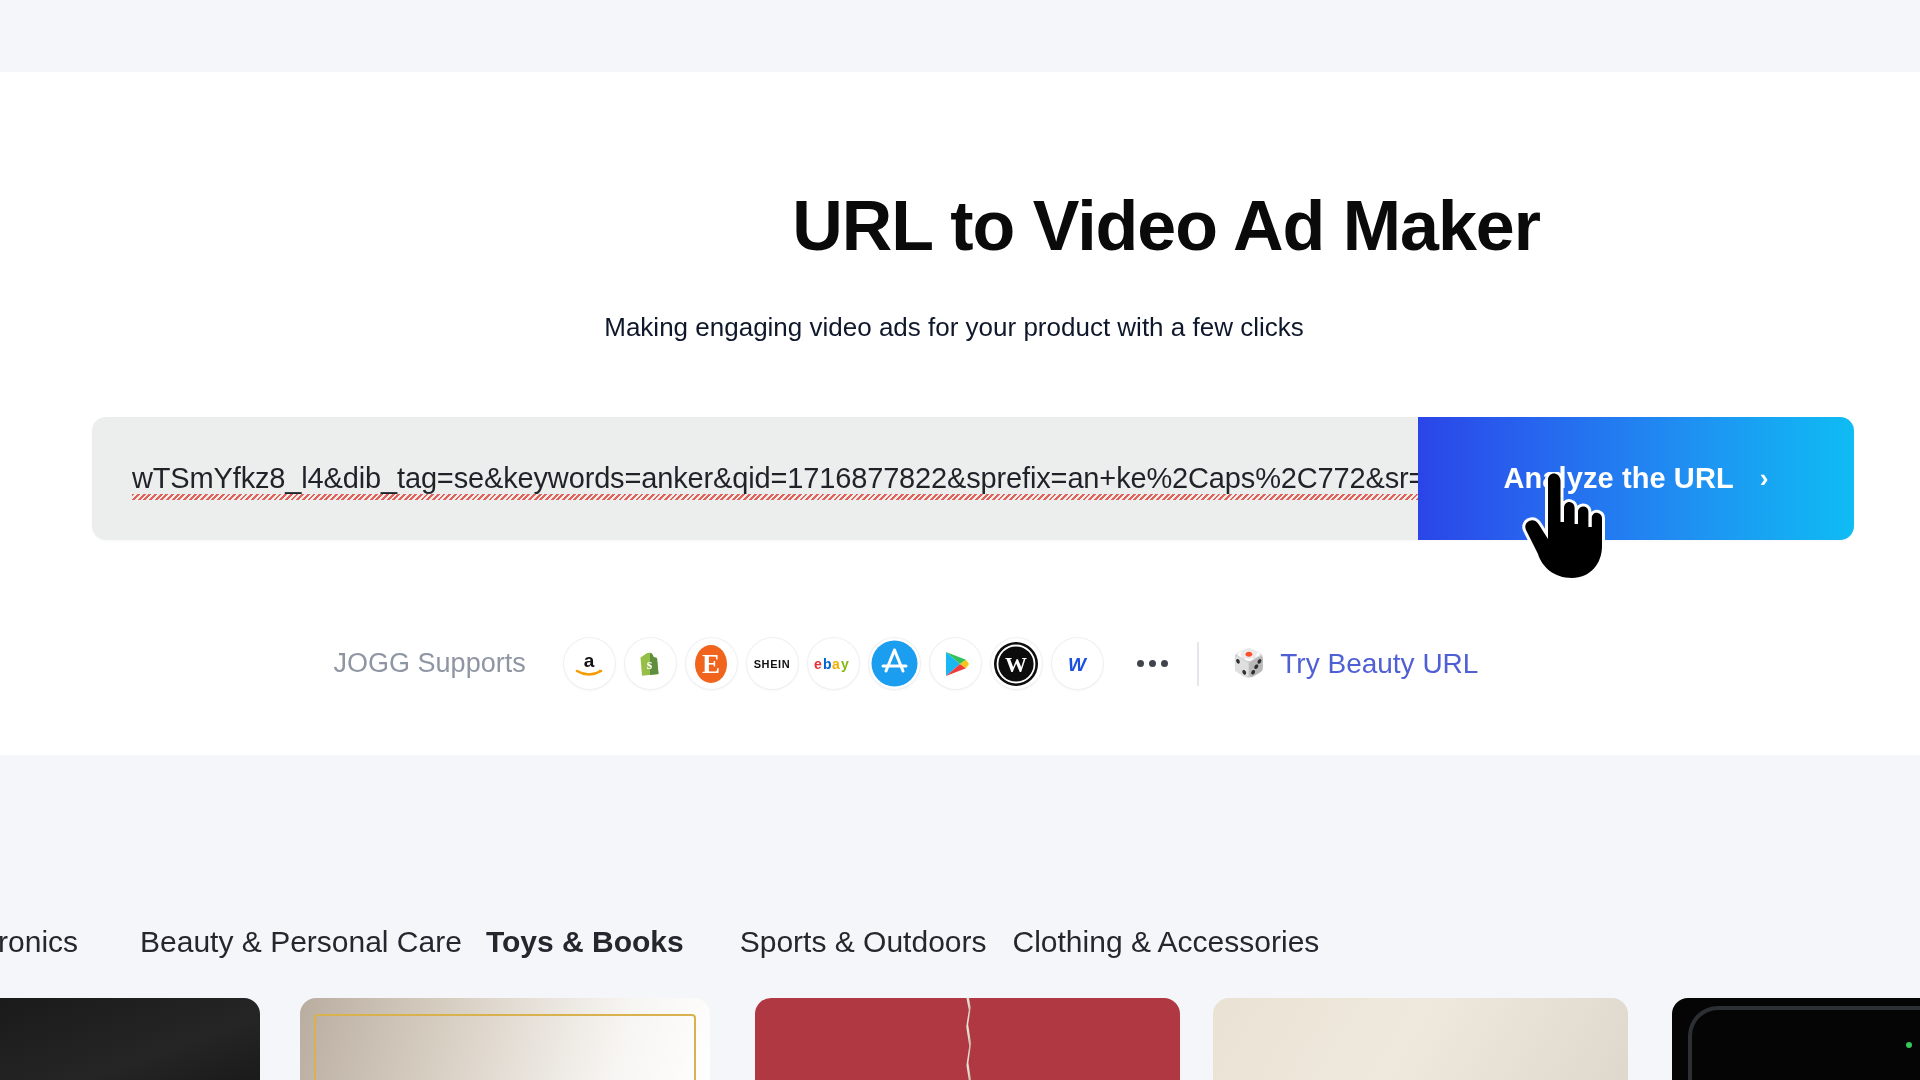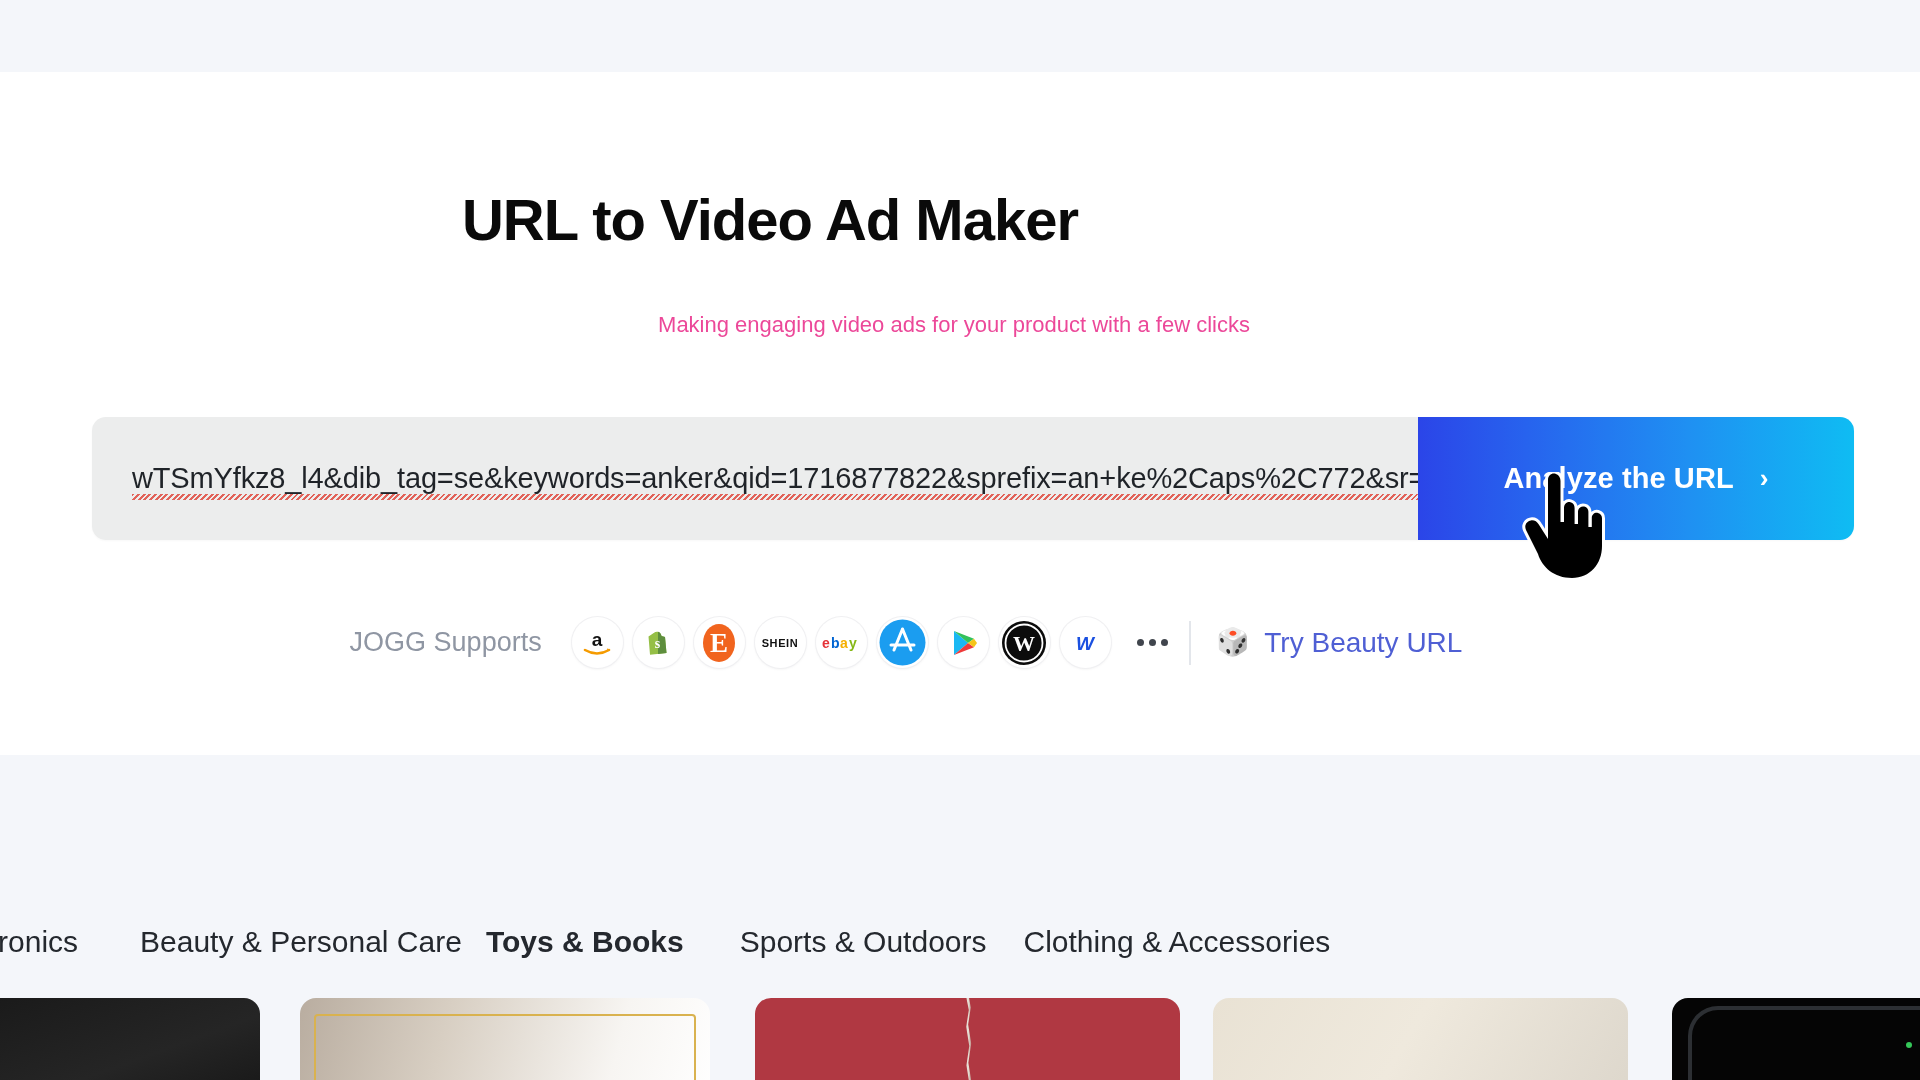--- a/index.html
+++ b/index.html
@@ -17,35 +17,35 @@
   }
 
   
   .hero {
     position:absolute; top:72px; left:0; width:1920px; height:683px;
     background:#ffffff;
   }
 
   .hero-title {
     position:absolute; top:118px; left:0; width:1540px;
-    text-align:center;
-    font-size:58px;
+    text-align:right;
+    font-size:70px;
     font-weight:bold;
     letter-spacing:-1px;
     color:#0a0a0a;
     line-height:1.05;
     white-space:nowrap;
   }
 
   .hero-subtitle {
     position:absolute; top:240px; left:0; width:1908px;
     text-align:center;
-    font-size:22px;
+    font-size:26px;
     font-weight:normal;
-    color:#ec4899;
+    color:#0f172a;
     white-space:nowrap;
   }
 
   
   .url-bar {
     position:absolute; top:345px; left:92px;
     width:1762px; height:123px;
     border-radius:14px;
     overflow:hidden;
     display:flex;
@@ -95,23 +95,23 @@
   }
   .analyze-btn .chev {
     font-size:26px;
     font-weight:bold;
     line-height:1;
     transform:translateY(-1px);
   }
 
   
   .supports-row {
-    position:absolute; top:545px; left:0; width:1812px;
+    position:absolute; top:566px; left:0; width:1812px;
     display:flex; align-items:center; justify-content:center;
-    gap:4px;
+    gap:12px;
   }
   .supports-label {
     font-size:27px;
     color:#8f96a3;
     margin-right:26px;
     white-space:nowrap;
   }
   .plat-list { display:flex; align-items:center; gap:10px; }
   .plat {
     width:51px; height:51px;
@@ -330,21 +330,21 @@
       <span class="rtext">Try Beauty URL</span>
     </div>
   </div>
 </div>
 
 <div class="lower">
   <nav class="cat-nav">
     <span class="cat-item first" style="margin-left:-42px;margin-right:62px;">ectronics</span>
     <span class="cat-item" style="margin-right:24px;">Beauty &amp; Personal Care</span>
     <span class="cat-item" style="margin-right:56px;font-weight:bold;">Toys &amp; Books</span>
-    <span class="cat-item" style="margin-right:37px;">Sports &amp; Outdoors</span>
+    <span class="cat-item" style="margin-right:26px;">Sports &amp; Outdoors</span>
     <span class="cat-item">Clothing &amp; Accessories</span>
   </nav>
 </div>
 
 <div class="cards">
   <div class="card card-1"></div>
 
   <div class="card card-2">
     <div class="gold-frame"></div>
   </div>

